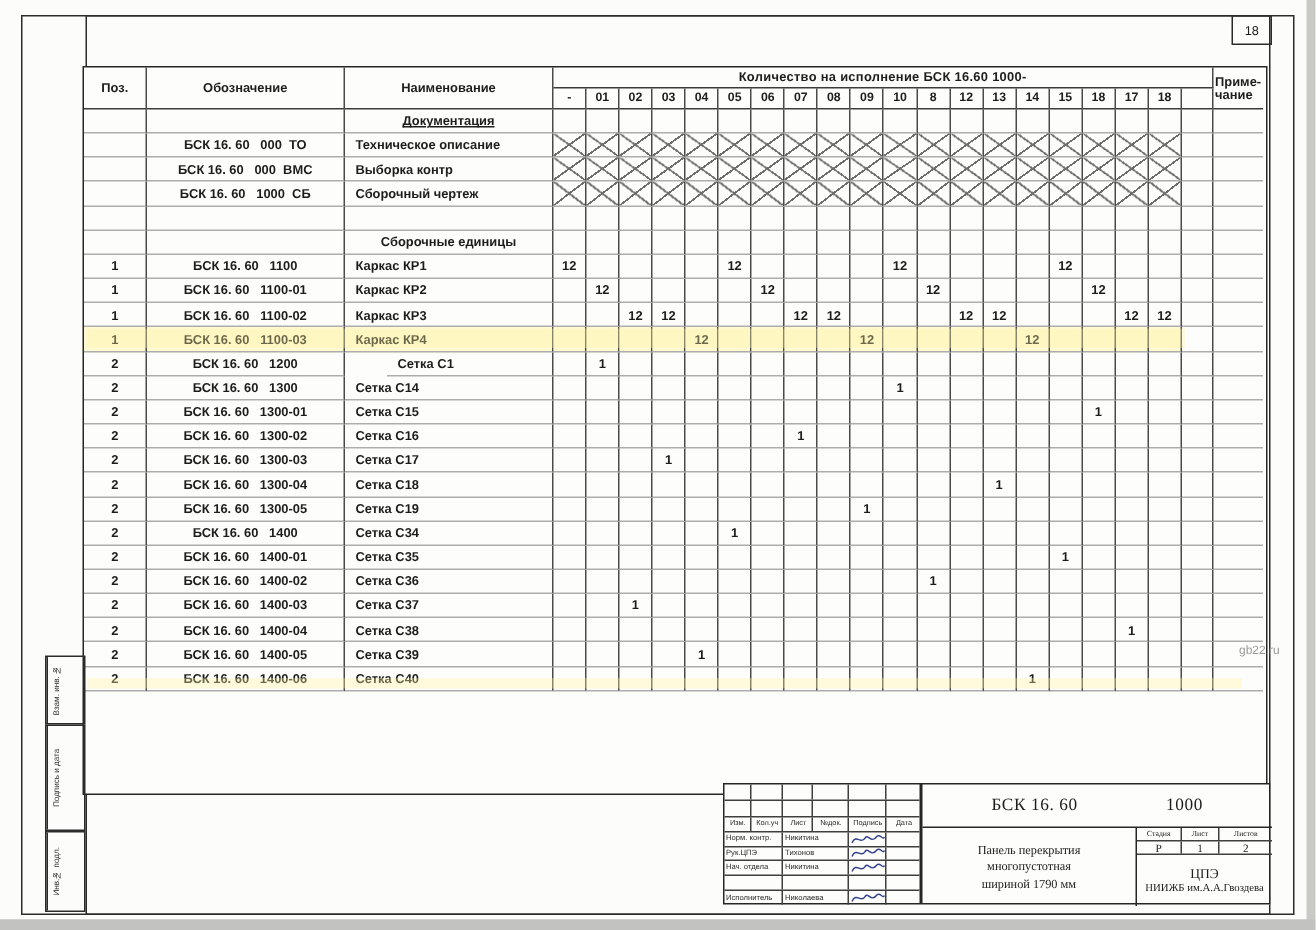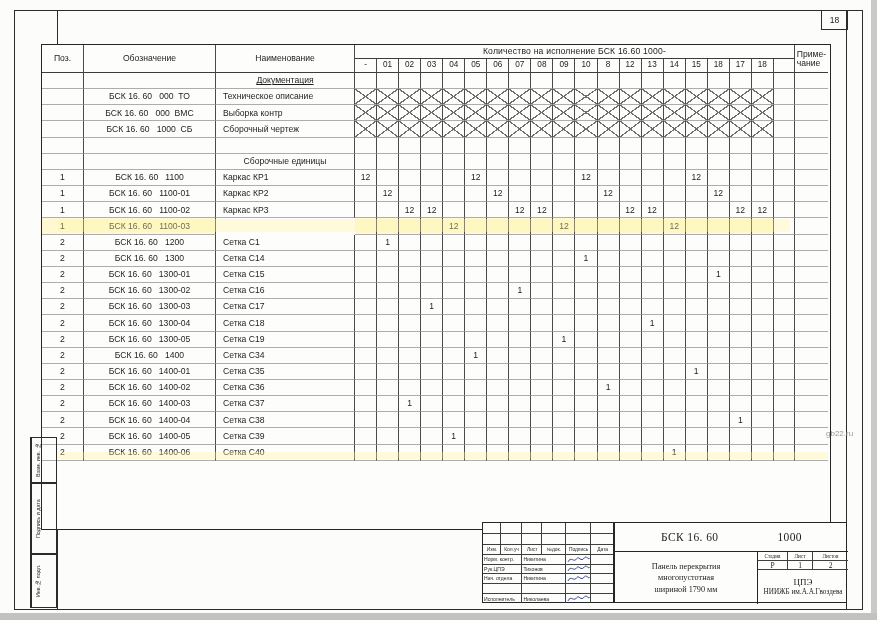--- a/index.html
+++ b/index.html
@@ -13,26 +13,27 @@
   .frame{position:absolute;border:1.4px solid #2b2b2b;background:transparent;}
   #outer-frame{left:14px;top:10px;width:847px;height:598px;}
   #inner-frame{left:57px;top:10px;width:788px;height:598px;}
   #page-number-box{
     position:absolute;left:821px;top:10px;width:25px;height:18px;
     border:1.3px solid #2b2b2b;display:flex;align-items:center;justify-content:center;
     font-size:8.5px;
   }
   
   #spec-table{
-    position:absolute;left:41px;top:44px;width:790px;height:486px;
+    position:absolute;left:55px;top:44px;width:790px;height:486px;
     border:1.4px solid #262626;box-sizing:border-box;
     display:grid;
     grid-template-columns:42px 132px 139px repeat(19,22.05px) 21px 33px;
     grid-template-rows:14px 14px repeat(24,16.16px);
     background:#fdfdfb;
+    font-weight:bold;
   }
   .cell{
     border-right:1px solid #4a4a4a;
     border-bottom:1px solid #adadab;
     display:flex;align-items:center;justify-content:center;
     font-size:8.6px;line-height:1;overflow:hidden;
     box-sizing:border-box;
   }
   .cell.head{border-bottom:1px solid #3c3c3c;font-size:8.6px;}
   .cell.num{font-size:8.2px;}
@@ -371,20 +372,21 @@
       <div class="cell q" style="grid-area: 11 / 17;">12</div>
       <div class="cell q" style="grid-area: 11 / 18;"></div>
       <div class="cell q" style="grid-area: 11 / 19;"></div>
       <div class="cell q" style="grid-area: 11 / 20;"></div>
       <div class="cell q" style="grid-area: 11 / 21;">12</div>
       <div class="cell q" style="grid-area: 11 / 22;">12</div>
       <div class="cell q" style="grid-area: 11 / 23;"></div>
       <div class="cell note" style="grid-area: 11 / 24;"></div>
       <div class="cell poz hl" style="grid-area: 12 / 1;">1</div>
       <div class="cell des hl" style="grid-area: 12 / 2;">БСК 16. 60   1100-03</div>
+      <div class="cell nm hl" style="grid-area: 12 / 3;">Каркас КР4</div>
       <div class="cell q hl" style="grid-area: 12 / 4;"></div>
       <div class="cell q hl" style="grid-area: 12 / 5;"></div>
       <div class="cell q hl" style="grid-area: 12 / 6;"></div>
       <div class="cell q hl" style="grid-area: 12 / 7;"></div>
       <div class="cell q hl" style="grid-area: 12 / 8;">12</div>
       <div class="cell q hl" style="grid-area: 12 / 9;"></div>
       <div class="cell q hl" style="grid-area: 12 / 10;"></div>
       <div class="cell q hl" style="grid-area: 12 / 11;"></div>
       <div class="cell q hl" style="grid-area: 12 / 12;"></div>
       <div class="cell q hl" style="grid-area: 12 / 13;">12</div>
@@ -394,21 +396,21 @@
       <div class="cell q hl" style="grid-area: 12 / 17;"></div>
       <div class="cell q hl" style="grid-area: 12 / 18;">12</div>
       <div class="cell q hl" style="grid-area: 12 / 19;"></div>
       <div class="cell q hl" style="grid-area: 12 / 20;"></div>
       <div class="cell q hl" style="grid-area: 12 / 21;"></div>
       <div class="cell q hl" style="grid-area: 12 / 22;"></div>
       <div class="cell q" style="grid-area: 12 / 23;"></div>
       <div class="cell note" style="grid-area: 12 / 24;"></div>
       <div class="cell poz" style="grid-area: 13 / 1;">2</div>
       <div class="cell des" style="grid-area: 13 / 2;">БСК 16. 60   1200</div>
-      <div class="cell nm" style="grid-area: 13 / 3;">Сетка С1</div>
+      <div class="cell nm" style="grid-area: 13 / 3; margin-left: 28px;">Сетка С1</div>
       <div class="cell q" style="grid-area: 13 / 4;"></div>
       <div class="cell q" style="grid-area: 13 / 5;">1</div>
       <div class="cell q" style="grid-area: 13 / 6;"></div>
       <div class="cell q" style="grid-area: 13 / 7;"></div>
       <div class="cell q" style="grid-area: 13 / 8;"></div>
       <div class="cell q" style="grid-area: 13 / 9;"></div>
       <div class="cell q" style="grid-area: 13 / 10;"></div>
       <div class="cell q" style="grid-area: 13 / 11;"></div>
       <div class="cell q" style="grid-area: 13 / 12;"></div>
       <div class="cell q" style="grid-area: 13 / 13;"></div>

